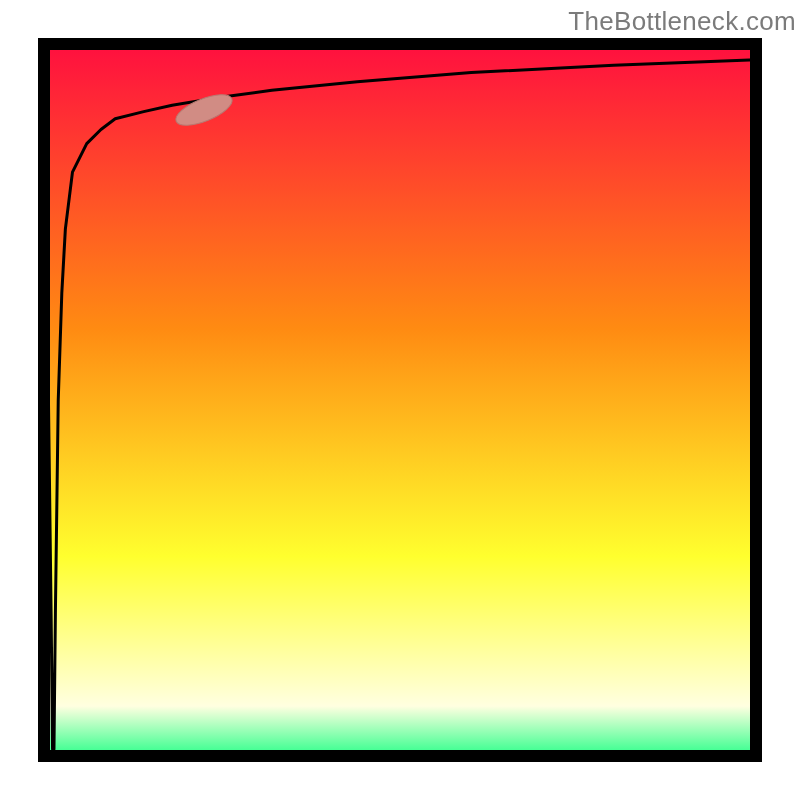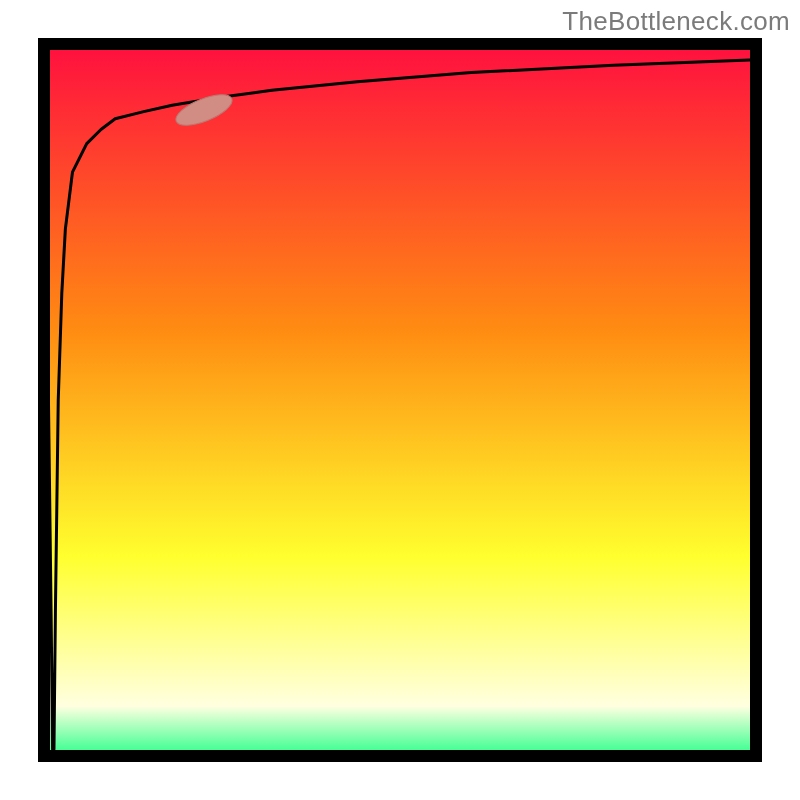--- a/index.html
+++ b/index.html
@@ -5,21 +5,21 @@
   * { margin: 0; padding: 0; box-sizing: border-box; }
   html, body { width: 800px; height: 800px; background: #fff; overflow: hidden; }
   .stage {
     position: relative;
     width: 800px;
     height: 800px;
   }
   .attribution {
     position: absolute;
     top: 6px;
-    right: 10px;
+    right: 4px;
     font-family: Arial, Helvetica, sans-serif;
     font-size: 26px;
     color: #7b7b7b;
     letter-spacing: 0.3px;
   }
   svg.chart {
     position: absolute;
     left: 0;
     top: 0;
     width: 800px;

